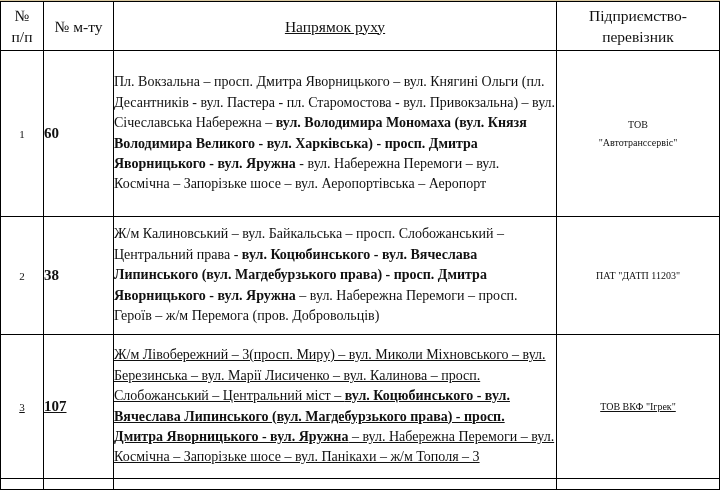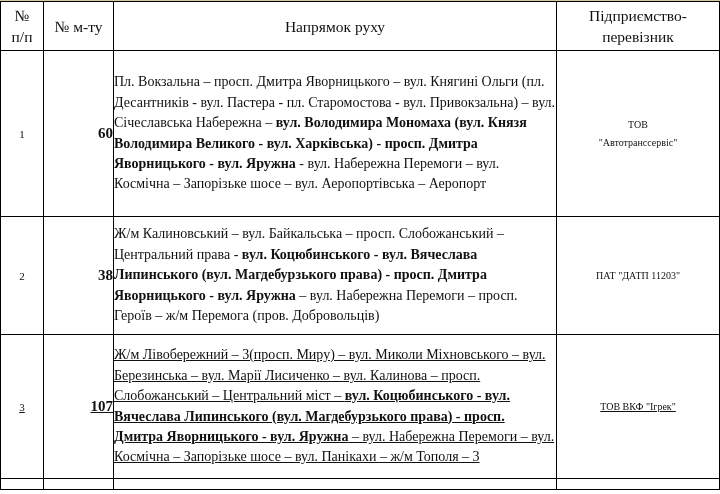--- a/index.html
+++ b/index.html
@@ -7,23 +7,23 @@
          font-family: "Liberation Serif", "DejaVu Serif", serif; color: #111; }
   .topline { position: absolute; left: 0; top: 0; width: 720px; height: 2px; background: #d9c8a0; }
   table.routes { position: absolute; left: 0; top: 1px; border-collapse: collapse; table-layout: fixed; width: 720px; }
   table.routes td, table.routes th { border: 1px solid #000; padding: 0; vertical-align: middle; }
   th { font-weight: normal; font-size: 15.5px; line-height: 21px; text-align: center; }
   col.c1 { width: 43px; }
   col.c2 { width: 70px; }
   col.c3 { width: 443px; }
   col.c4 { width: 163px; }
   thead th { height: 48px; border-bottom: 2px solid #000; }
-  th.h-route { border-left: 2px solid #000; border-right: 2px solid #000; }
+  th.h-route { border-left: 2px solid #000; border-right: 2px solid #000; text-decoration: underline; }
   td.num { text-align: center; font-size: 11px; }
-  td.route-no { text-align: right; font-weight: bold; font-size: 15px; }
+  td.route-no { text-align: left; font-weight: bold; font-size: 15px; }
   td.route { border-left: 2px solid #000; border-right: 2px solid #000; font-size: 14px; line-height: 20.4px; padding: 4px 3px 3px 3px; }
   td.carrier { text-align: center; font-size: 10px; line-height: 18px; }
   td.edge { border-right: 3px solid #000; }
   b { font-weight: bold; }
   tr.r1 td { height: 165px; }
   tr.r2 td { height: 117px; }
   tr.r3 td { height: 143px; text-decoration: underline; }
   tr.r4 td { height: 10px; }
 </style>
 </head>

